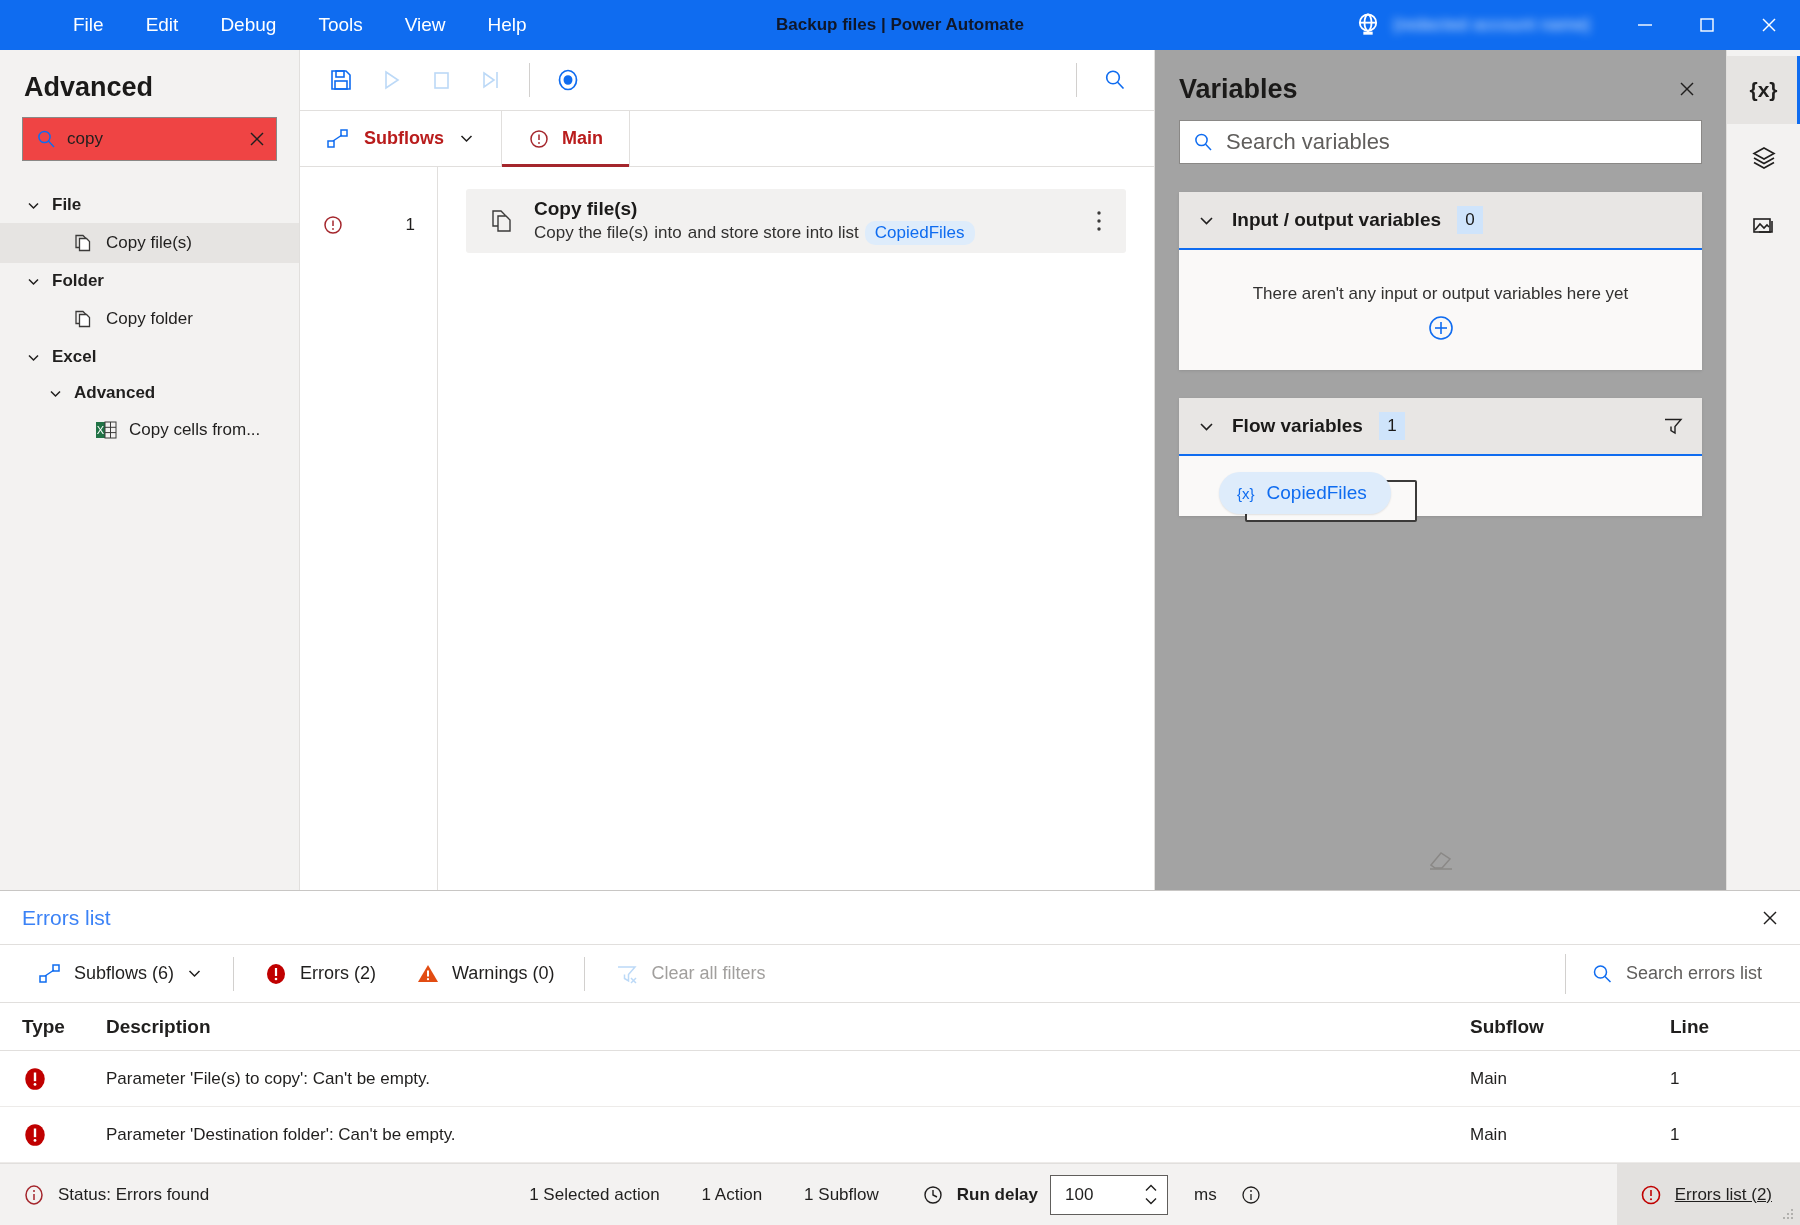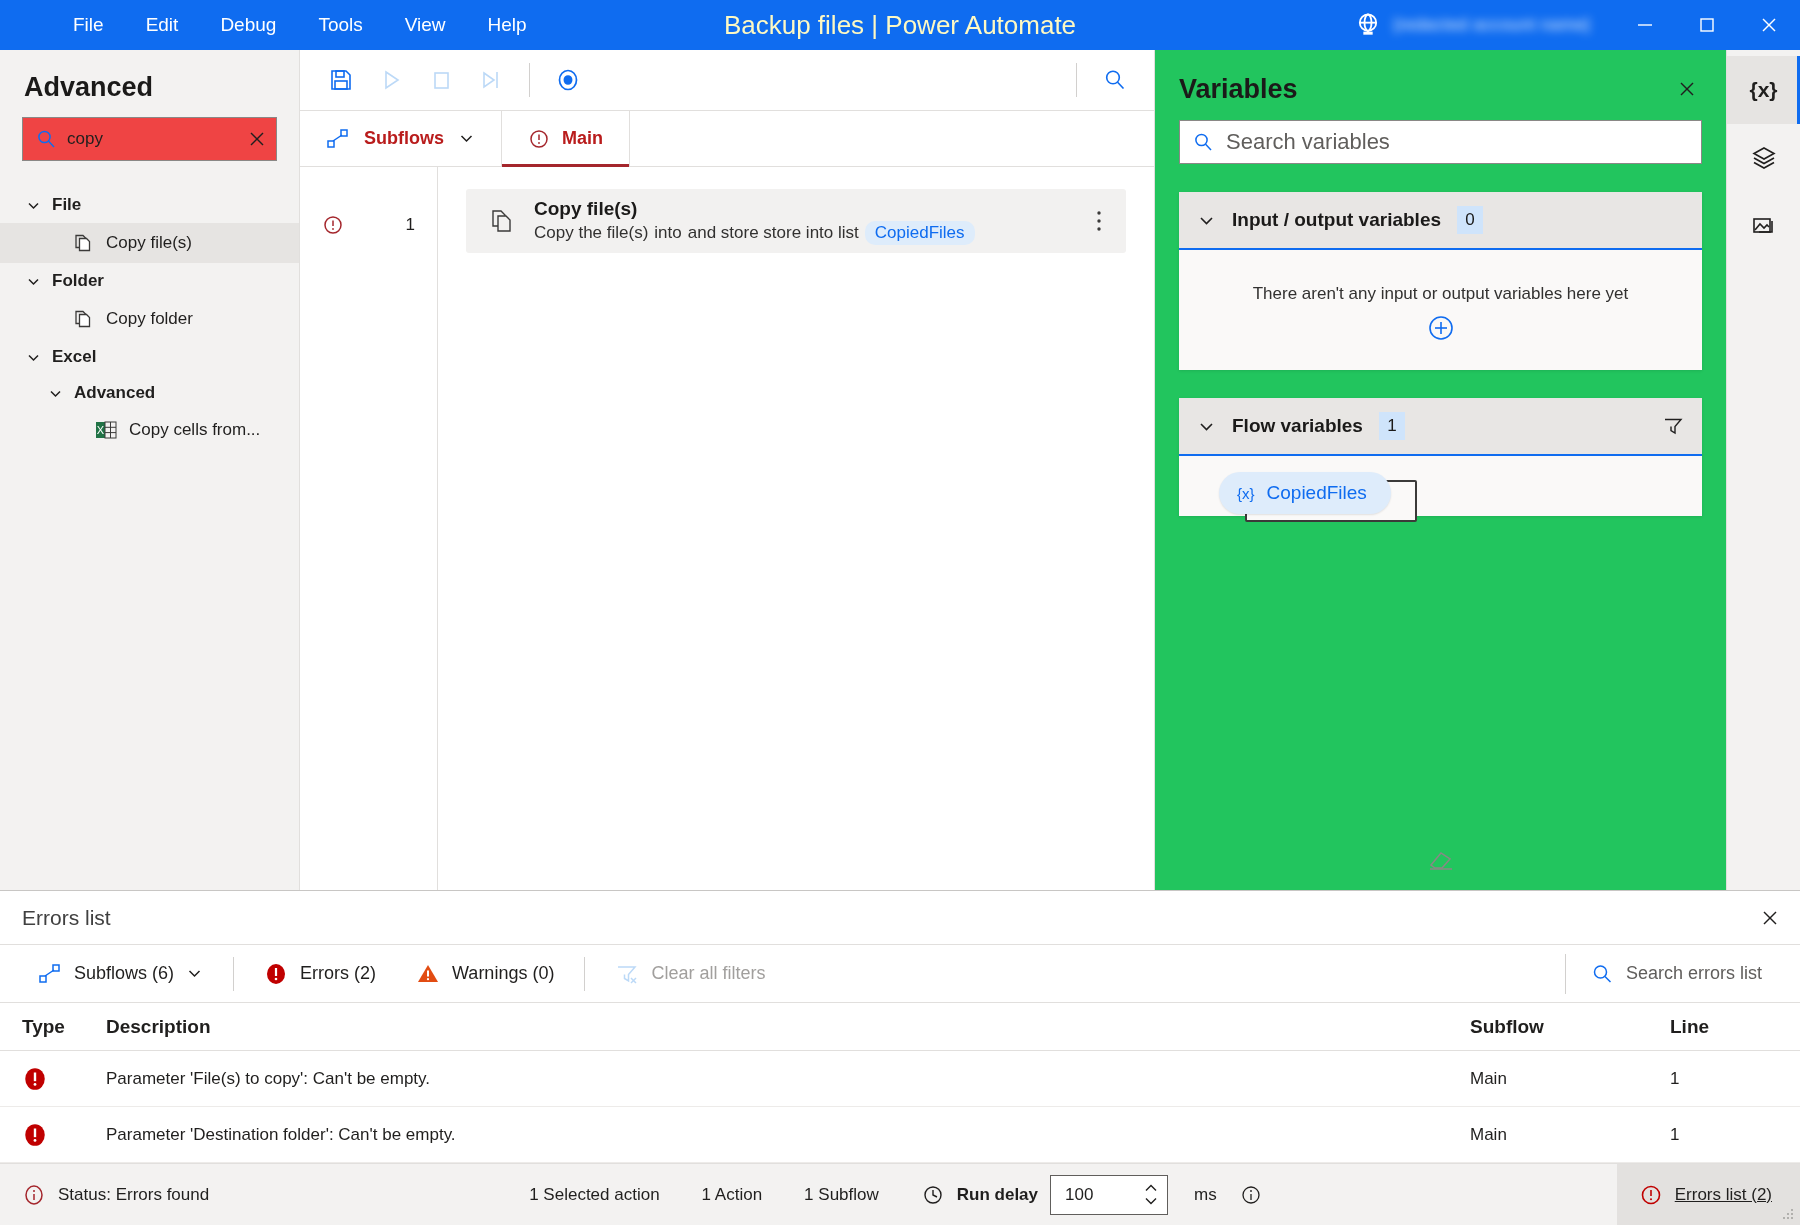--- a/index.html
+++ b/index.html
@@ -23,21 +23,21 @@
     display: flex; align-items: center; color: #ffffff;
     position: relative;
   }
   .menu-items { display: flex; align-items: center; padding-left: 52px; gap: 0px; }
   .menu-item {
     font-size: 19px; color: #ffffff; padding: 6px 21px; cursor: default;
     line-height: 1.2; white-space: nowrap;
   }
   .win-title {
     position: absolute; left: 0; right: 0; text-align: center;
-    font-size: 26px; color: #fef9c3; pointer-events: none; font-weight: 400;
+    font-size: 17px; color: #0f172a; pointer-events: none; font-weight: 700;
   }
   .title-right {
     margin-left: auto; display: flex; align-items: center; height: 100%;
   }
   .account {
     display: flex; align-items: center; gap: 12px; padding: 0 10px 0 0; margin-right: 14px;
   }
   .globe-icon { width: 28px; height: 28px; display:block; }
   .account-name {
     font-size: 17px; color: rgba(255,255,255,0.92);
@@ -134,21 +134,21 @@
     display: flex; align-items: center; gap: 6px; flex-wrap: nowrap; white-space: nowrap;
   }
   .var-chip-inline {
     background: #deecfb; color: #0f6cf0; border-radius: 10px;
     padding: 1px 10px; font-size: 17px;
   }
   .kebab { width: 34px; flex: 0 0 34px; display:flex; align-items:center; justify-content:center; cursor: default; }
 
   
   .vars-panel {
-    width: 572px; flex: 0 0 572px; background: #22c55e;
+    width: 572px; flex: 0 0 572px; background: #a3a3a3;
     border-left: 1px solid #e1dfdd; display: flex; flex-direction: column;
     position: relative;
   }
   .vars-head {
     display: flex; align-items: center; padding: 22px 22px 14px 24px;
   }
   .vars-title { font-size: 27px; font-weight: 600; color: #1b1a19; flex: 1 1 auto; }
   .vars-close { width: 34px; height: 34px; display:flex;align-items:center;justify-content:center; cursor: default; }
   .vsearch-wrap { padding: 0 24px; }
   .vsearch {
@@ -203,21 +203,21 @@
 
   
   .errors-panel {
     flex: 0 0 auto; background: #ffffff; border-top: 1px solid #c8c6c4;
     display: flex; flex-direction: column;
   }
   .errors-head {
     height: 54px; display: flex; align-items: center; padding: 0 12px 0 22px;
     border-bottom: 1px solid #e1dfdd;
   }
-  .errors-head-title { font-size: 21px; color: #404040; flex: 1 1 auto; }
+  .errors-head-title { font-size: 21px; color: #3b82f6; flex: 1 1 auto; }
   .errors-close { width:36px;height:36px;display:flex;align-items:center;justify-content:center;cursor:default; }
   .errors-filters {
     height: 58px; display: flex; align-items: center; border-bottom: 1px solid #e1dfdd;
     padding: 0 12px 0 18px; gap: 0;
   }
   .filter-item {
     display: flex; align-items: center; gap: 12px; padding: 8px 20px;
     font-size: 18px; color: #201f1e; cursor: default; white-space: nowrap;
   }
   .filter-item.disabled { color: #a19f9d; }

